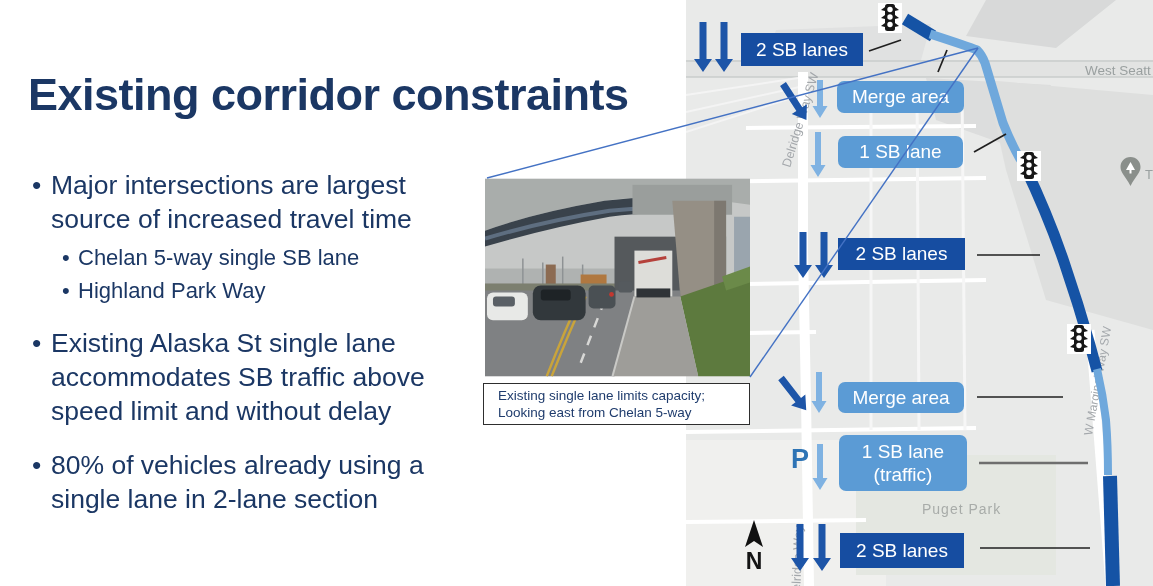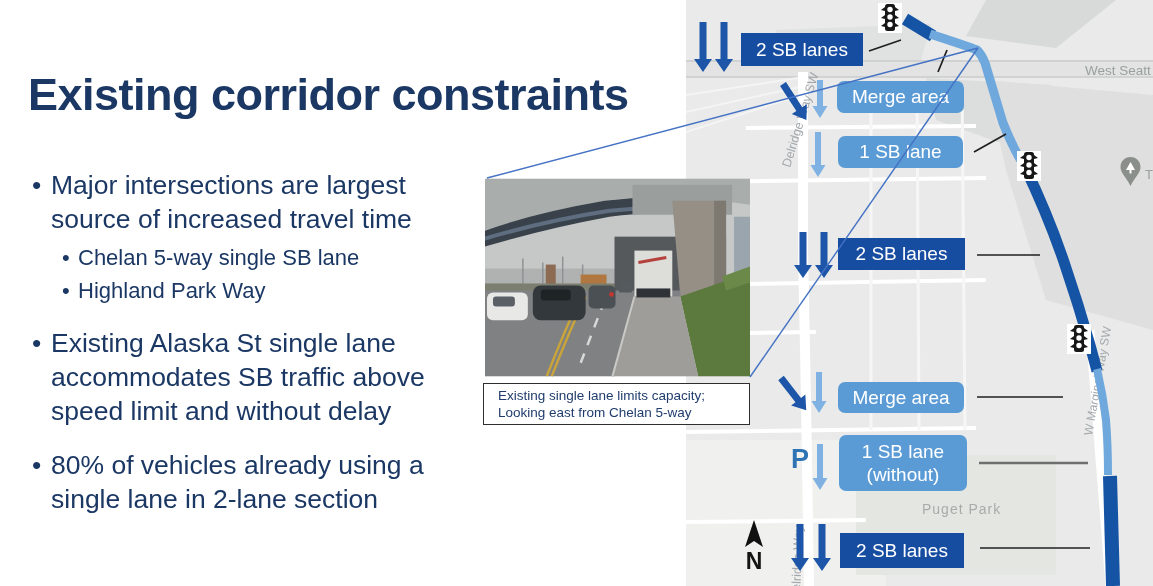--- a/index.html
+++ b/index.html
@@ -218,21 +218,21 @@
     <span>1 SB lane</span>
     </div>
   <div class="callout-box cb-dark cb3">
     <span>2 SB lanes</span>
     </div>
   <div class="callout-box cb-light cb4">
     <span>Merge area</span>
     </div>
   <div class="callout-box cb-light cb5">
     <span>1 SB lane</span>
-    <span>(without)</span>
+    <span>(traffic)</span>
     </div>
   <div class="callout-box cb-dark cb6">
     <span>2 SB lanes</span>
     </div>
 
   <div class="tl tl1">
     <svg width="24" height="30" viewBox="0 0 24 30">
         <rect width="24" height="30" fill="#fff"></rect>
       <rect x="7" y="1" width="10" height="27" rx="2.5" fill="#171717"></rect>
       <g fill="#171717">

